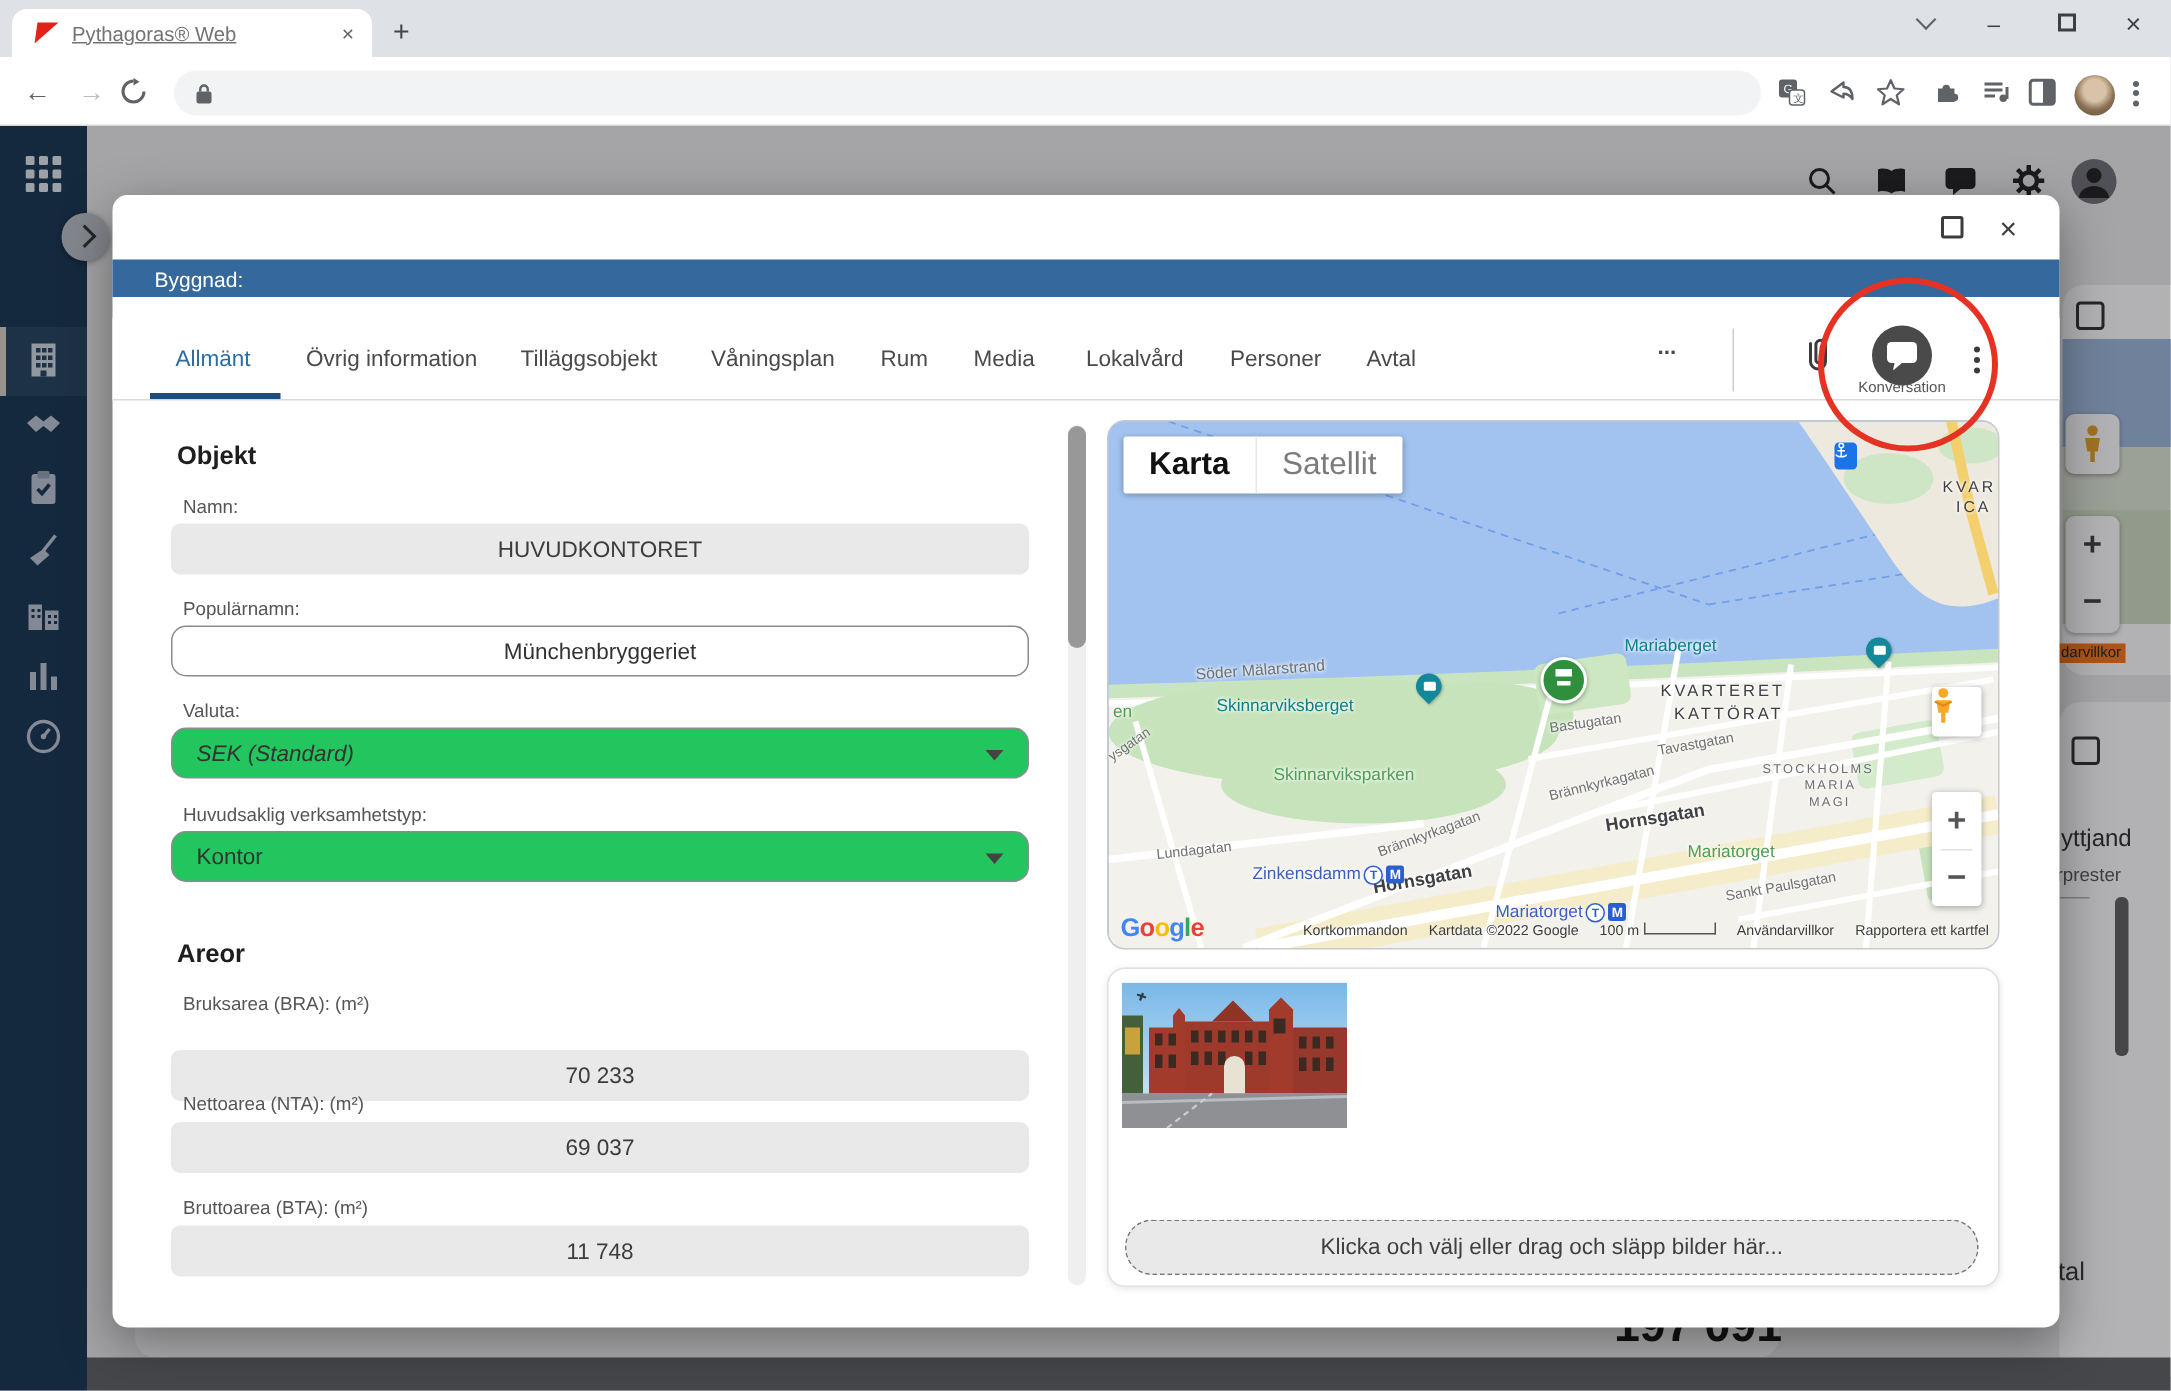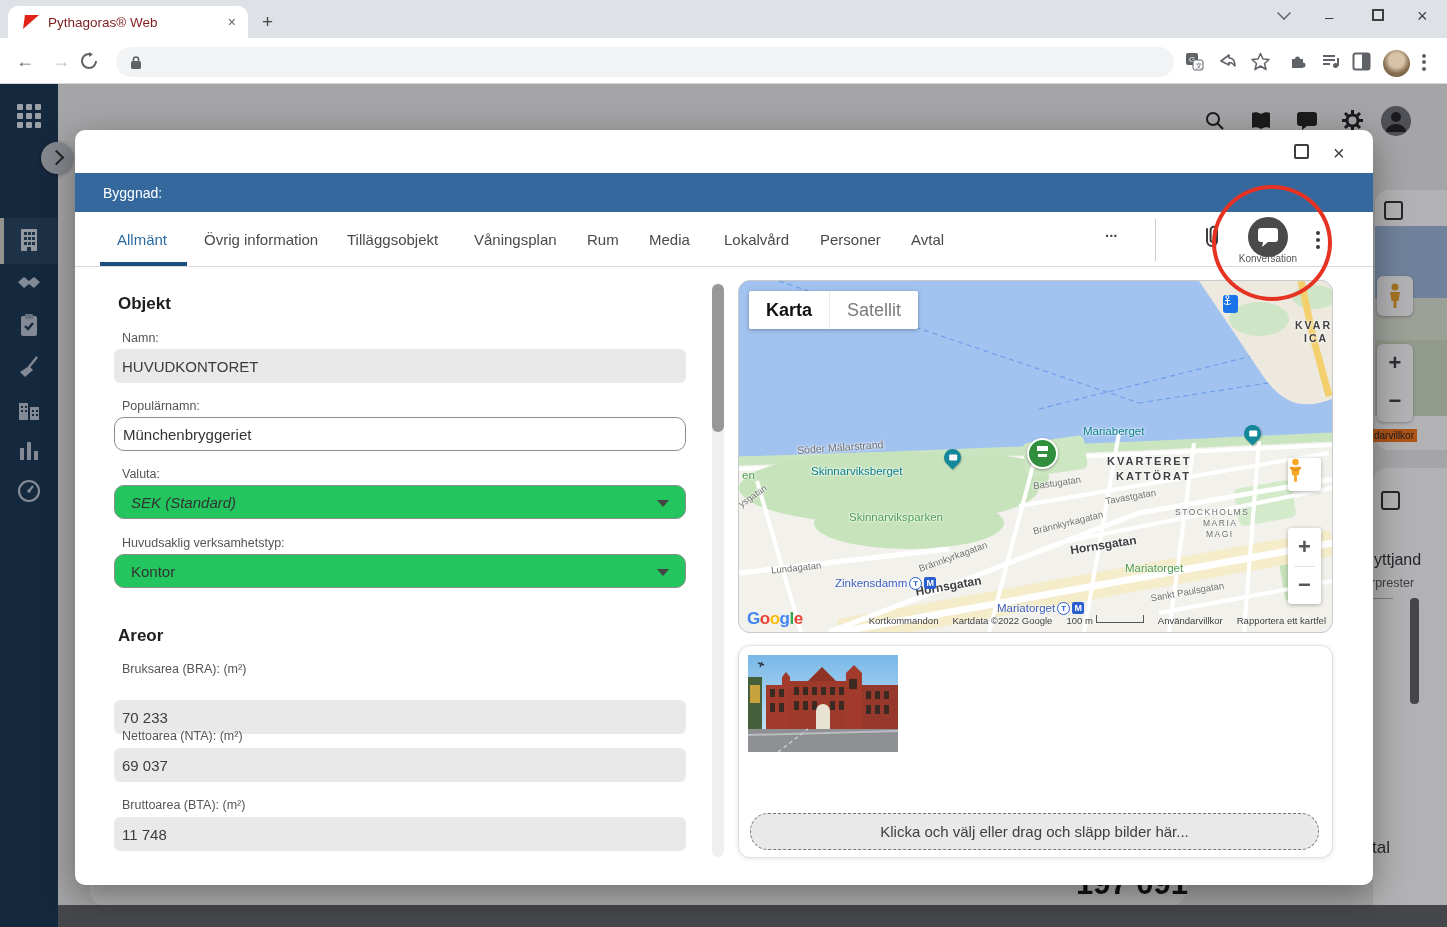--- a/index.html
+++ b/index.html
@@ -5,21 +5,21 @@
   html,body{margin:0;padding:0;width:1447px;height:927px;overflow:hidden;
     font-family:"Liberation Sans","DejaVu Sans",sans-serif;background:#dee1e6;}
   .abs{position:absolute;}
   
   #chrome-tabstrip{left:0;top:0;width:1447px;height:38px;background:#dee1e6;}
   #browser-tab{left:8px;top:6px;width:240px;height:32px;background:#fff;border-radius:10px 10px 0 0;
     display:flex;align-items:center;padding:0 10px;box-sizing:border-box;}
   #favicon{width:16px;height:16px;margin:0 8px 0 6px;position:relative;}
   #favicon::before{content:"";position:absolute;left:0;top:1px;width:0;height:0;
     border-top:14px solid #e32119;border-right:14px solid transparent;transform:skewX(-8deg);}
-  #tab-title{font-size:13.5px;color:#7f1d1d;flex:1;white-space:nowrap;overflow:hidden;}
+  #tab-title{font-size:13.5px;color:#737373;flex:1;white-space:nowrap;overflow:hidden;text-decoration:underline;}
   .tab-close{font-size:14px;color:#5f6368;padding:0 2px;}
   #new-tab-btn{left:262px;top:12px;font-size:19px;color:#44474a;line-height:1;}
   .win-ctl{top:8px;font-size:15px;color:#3c4043;}
   #win-chevron{left:1277px;top:6px;width:12px;height:12px;border-right:2px solid #5f6368;border-bottom:2px solid #5f6368;transform:rotate(45deg) scale(.7);}
   #toolbar{left:0;top:38px;width:1447px;height:46px;background:#ffffff;border-bottom:1px solid #d7d7d7;box-sizing:border-box;}
   .nav-ico{top:52px;font-size:18px;color:#5f6368;line-height:1;}
   #url-pill{left:116px;top:47px;width:1058px;height:30px;background:#f1f3f4;border-radius:15px;
     display:flex;align-items:center;padding:0 14px;box-sizing:border-box;}
   #url-text{font-size:13.5px;color:#202124;margin-left:10px;white-space:nowrap;overflow:hidden;}
   .tb-svg{position:absolute;}
@@ -49,68 +49,68 @@
   #bg-number-card{left:90px;top:600px;width:1096px;height:305px;background:#fdfdfd;border-radius:14px;}
   #bg-total-number{left:1076px;top:866px;font-size:31px;font-weight:bold;color:#111;}
   #bg-bottom-strip{left:58px;top:905px;width:1389px;height:22px;background:#5e6063;}
   #dim-overlay{left:0;top:84px;width:1447px;height:843px;background:rgba(20,22,26,0.33);z-index:5;}
   
   #modal{left:75px;top:130px;width:1298px;height:755px;background:#fff;border-radius:10px;z-index:10;
     box-shadow:0 10px 34px rgba(0,0,0,.38);}
   .modal-winctl{top:142px;z-index:12;font-size:17px;color:#3d3d3d;}
   #modal-max{left:1294px;top:144px;width:15px;height:15px;border:2px solid #3d3d3d;border-radius:2px;box-sizing:border-box;}
   #modal-close{left:1333px;font-size:20px;}
-  #modal-header{left:75px;top:173px;width:1298px;height:39px;background:#35699e;z-index:11;
+  #modal-header{left:75px;top:173px;width:1298px;height:25px;background:#35699e;z-index:11;
     display:flex;align-items:center;padding-left:28px;box-sizing:border-box;color:#fff;gap:39px;}
   #modal-entity{font-size:14px;margin-right:9px;}
   #modal-title{font-size:20px;font-weight:bold;letter-spacing:.2px;}
   #tabbar{left:75px;top:212px;width:1298px;height:55px;background:#fff;z-index:11;
     border-bottom:1px solid #d9d9d9;box-sizing:border-box;border-radius:0;}
   .tab{position:absolute;top:0;height:54px;display:flex;align-items:center;font-size:15px;color:#4a4a4a;}
   .tab.active{color:#2b6ca3;}
   #tab-underline{left:100px;top:262px;width:87px;height:4px;background:#1d4e80;z-index:12;}
   #tab-divider{left:1155px;top:219px;width:1px;height:42px;background:#ccc;z-index:12;}
   #konv-circle{left:1248px;top:217px;width:40px;height:40px;border-radius:50%;background:#4a4a4a;z-index:12;
     display:flex;align-items:center;justify-content:center;}
   #konv-label{left:1231px;top:253px;width:74px;text-align:center;font-size:10px;color:#555;z-index:12;}
   #kebab{left:1316px;top:228px;z-index:12;}
   #kebab i{display:block;width:4px;height:4px;border-radius:50%;background:#3b3b3b;margin:3px 0;}
   #red-ring{left:1212px;top:185px;width:112px;height:108px;border:4.5px solid #e63222;border-radius:50%;z-index:30;}
   
   .sect-h{font-size:17px;font-weight:bold;color:#1e1e1e;z-index:11;}
   .f-label{font-size:12.5px;color:#555;z-index:11;}
   .inp{position:absolute;left:114px;width:572px;height:34px;box-sizing:border-box;z-index:11;
-    font-family:"Liberation Sans",sans-serif;font-size:15px;color:#333;padding:0 8px;}
+    font-family:"Liberation Sans",sans-serif;font-size:15px;color:#333;padding:0 8px;text-align:center;}
   .inp.ro{background:#e9e9e9;border:none;border-radius:6px;color:#3c3c3c;}
   .inp.ed{background:#fff;border:1px solid #8c8c8c;border-radius:10px;}
   .sel{position:absolute;left:114px;width:572px;height:34px;box-sizing:border-box;z-index:11;background:#22c55e;
     border:1px solid #8c8c8c;border-radius:10px;display:flex;align-items:center;padding:0 16px;font-size:15px;color:#333;}
   .sel .caret{position:absolute;right:16px;top:14px;width:0;height:0;
     border-left:6px solid transparent;border-right:6px solid transparent;border-top:7px solid #444;}
   #form-scroll-track{left:712px;top:283px;width:12px;height:574px;background:#efefef;border-radius:6px;z-index:11;}
   #form-scroll-thumb{left:712px;top:284px;width:12px;height:148px;background:#989898;border-radius:6px;z-index:12;}
   
   #map-card{left:738px;top:280px;width:593px;height:351px;border:1px solid #c9c9c9;border-radius:12px;
     overflow:hidden;z-index:11;background:#a2c3f0;}
   #map-card svg{position:absolute;left:0;top:0;}
   .mlabel{position:absolute;white-space:nowrap;z-index:3;text-shadow:0 0 3px #fff,0 0 3px #fff;}
   .lg{color:#707070;font-size:9.5px;}
   .ld{color:#3f4043;font-size:12px;font-weight:bold;}
-  .lcaps{color:#3f4043;font-size:11px;font-weight:700;letter-spacing:2px;}
+  .lcaps{color:#3f4043;font-size:11px;font-weight:400;letter-spacing:2px;}
   .lteal{color:#0d808c;font-size:11.5px;font-weight:500;}
   .lgreen{color:#4e9e53;font-size:11.5px;font-weight:500;}
   .lblue{color:#3b5fc0;font-size:11.5px;font-weight:500;display:flex;gap:2px;margin-left:12px;}
   .lfaint{color:#6e6e6e;font-size:8.5px;letter-spacing:1.5px;}
   .t-badge{display:inline-block;width:11px;height:11px;border-radius:50%;background:#fff;border:1px solid #2a5fd0;
     color:#2a5fd0;font-size:8px;font-weight:bold;text-align:center;line-height:11px;text-shadow:none;}
   .m-badge{display:inline-block;width:12px;height:12px;border-radius:2px;background:#2a5fd0;
     color:#fff;font-size:9px;font-weight:bold;text-align:center;line-height:12px;text-shadow:none;}
   #maptype{left:10px;top:10px;height:38px;background:#fff;border-radius:2px;display:flex;z-index:4;
     box-shadow:0 1px 4px rgba(0,0,0,.3);}
-  #maptype .mt{padding:0 17px;display:flex;align-items:center;font-size:18px;}
+  #maptype .mt{padding:0 17px;display:flex;align-items:center;font-size:21px;}
   #mt-karta{color:#111;font-weight:bold;}
   #mt-sat{color:#7b7b7b;border-left:1px solid #e8e8e8;}
   .cam-pin{position:absolute;width:17px;height:17px;border-radius:50% 50% 50% 0;background:#12889a;
     transform:rotate(-45deg);z-index:3;box-shadow:0 1px 2px rgba(0,0,0,.3);}
   .cam-pin::after{content:"";position:absolute;left:4.5px;top:5.5px;width:8px;height:6px;background:#fff;border-radius:1px;transform:rotate(45deg);}
   #green-marker{left:288px;top:157px;width:27px;height:27px;border-radius:50%;background:#2f8f3c;border:2px solid #fff;
     z-index:3;box-shadow:0 1px 3px rgba(0,0,0,.35);}
   #green-marker::after{content:"";position:absolute;left:8px;top:6px;width:11px;height:5px;background:#fff;
     box-shadow:0 7px 0 -1px #fff, 3px 3px 0 -3px #fff;}
   #anchor-badge{left:484px;top:14px;width:15px;height:18px;background:#1a73e8;border-radius:3px;z-index:3;

